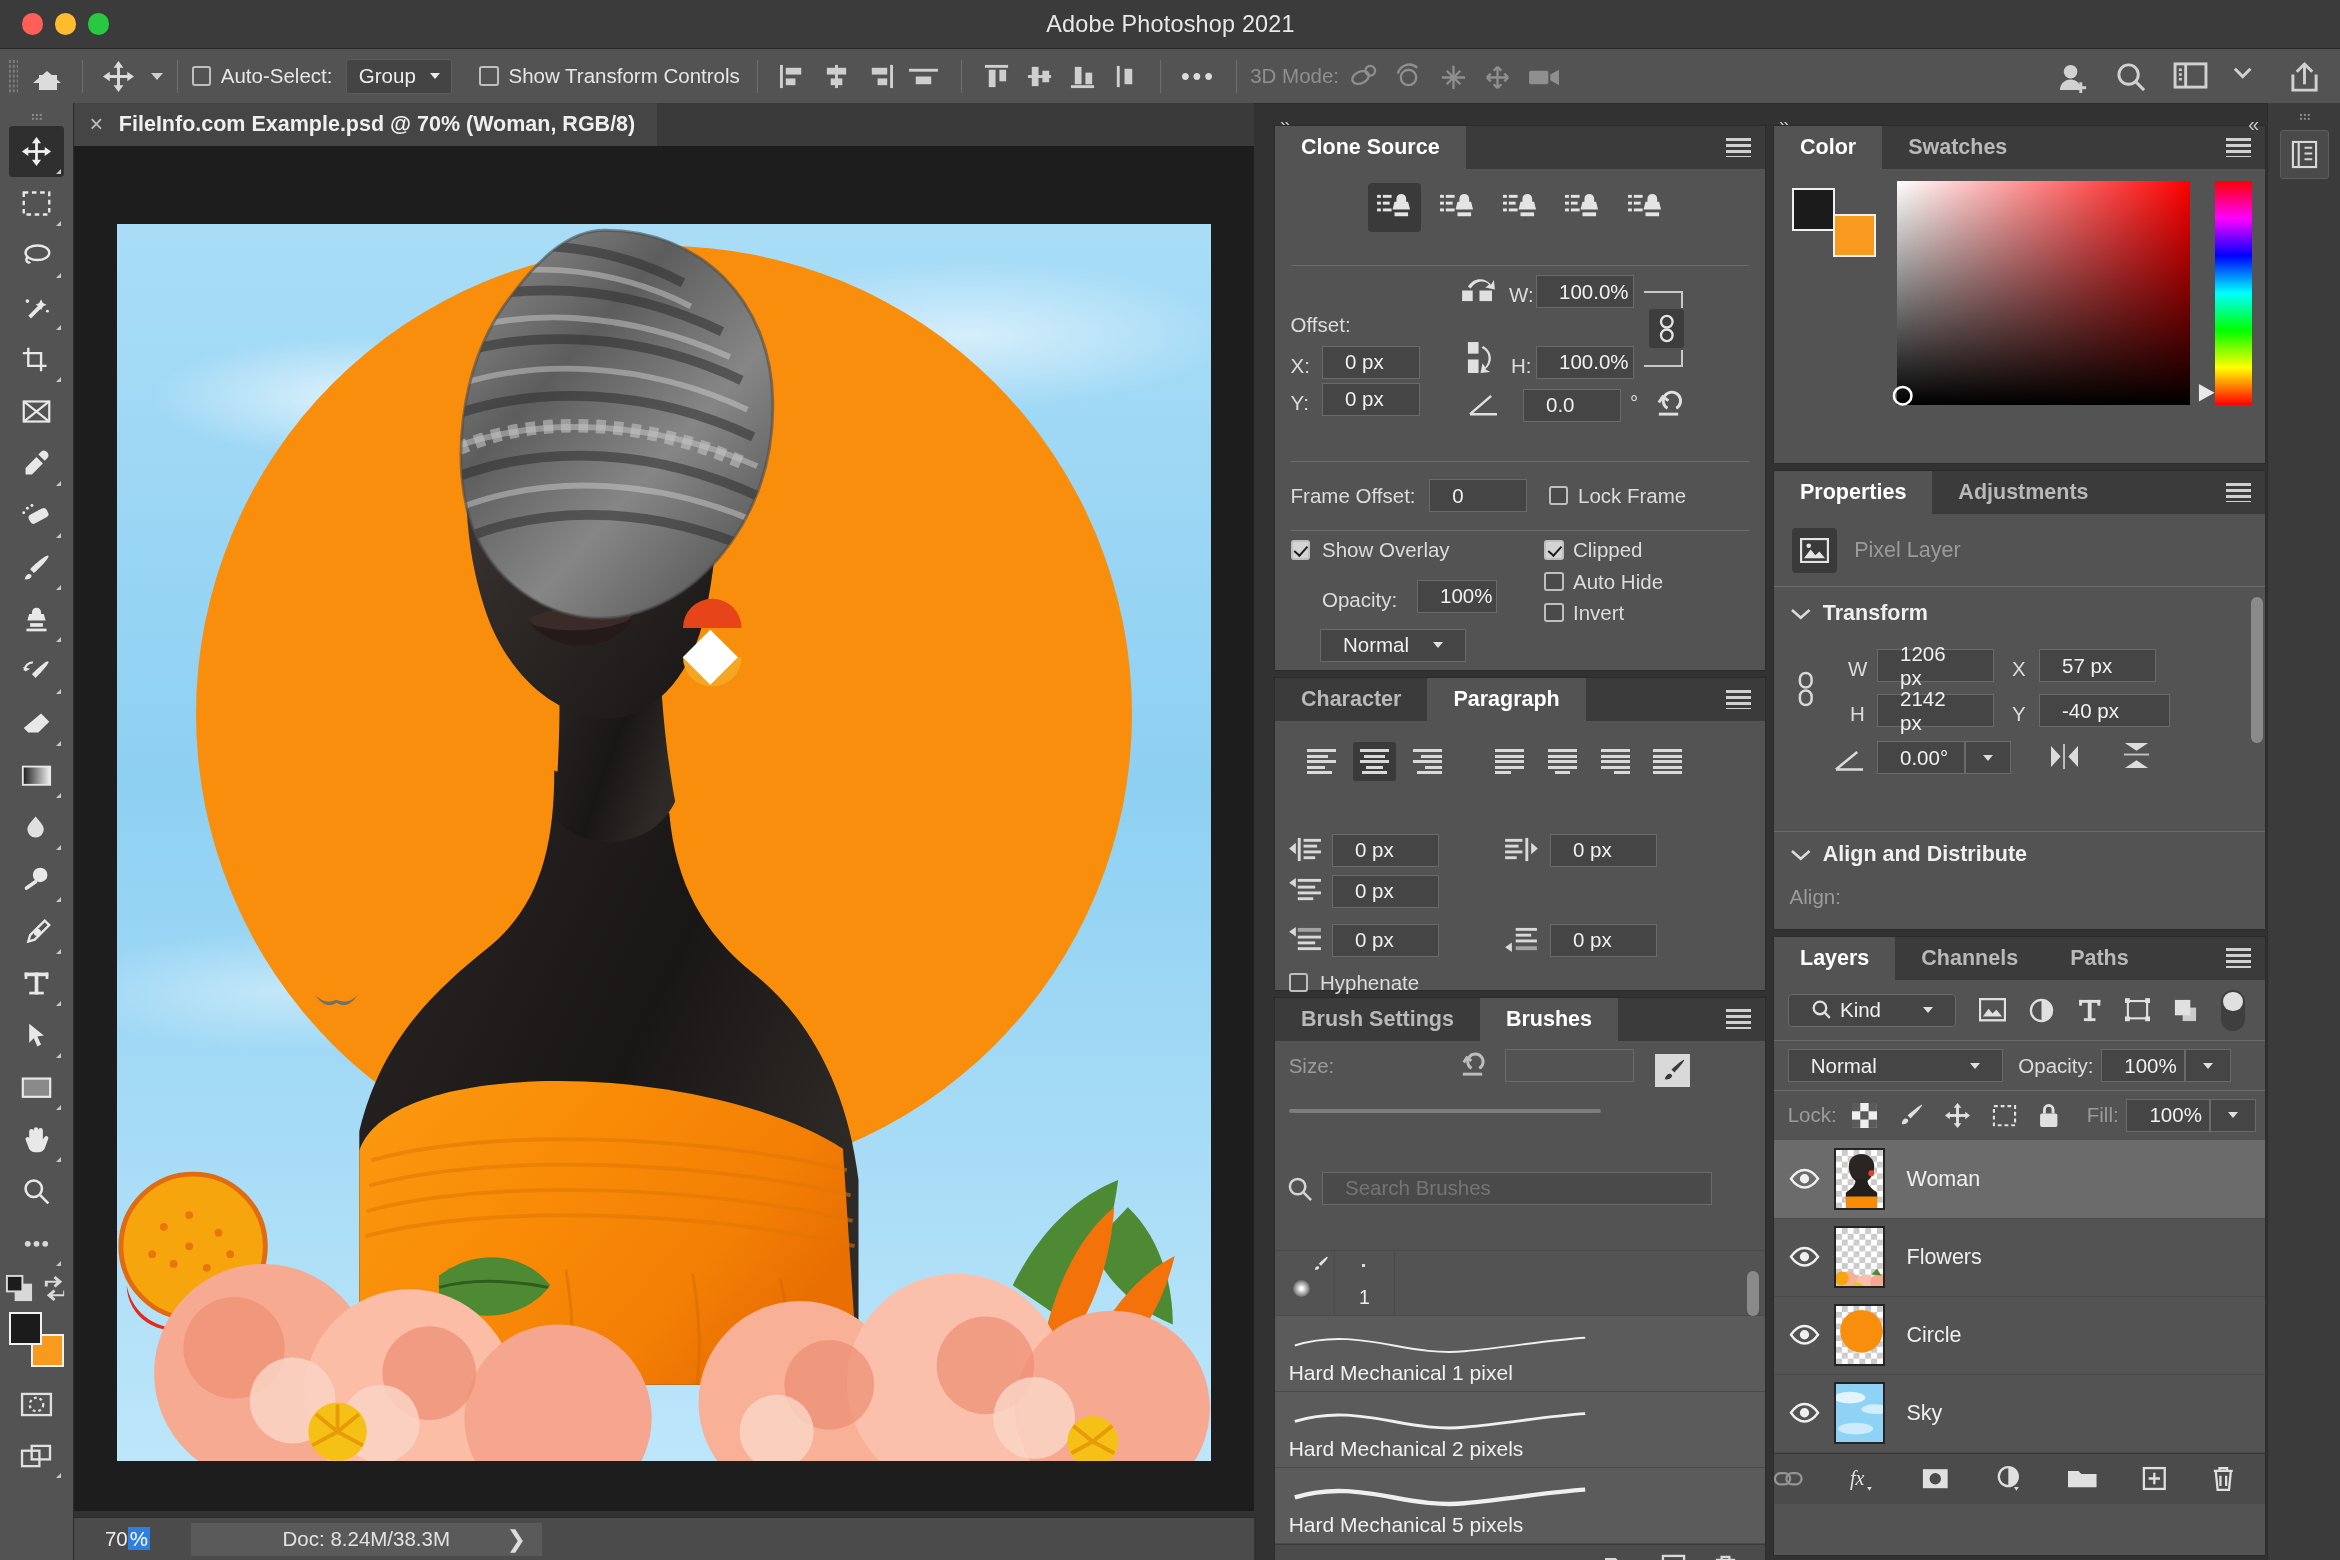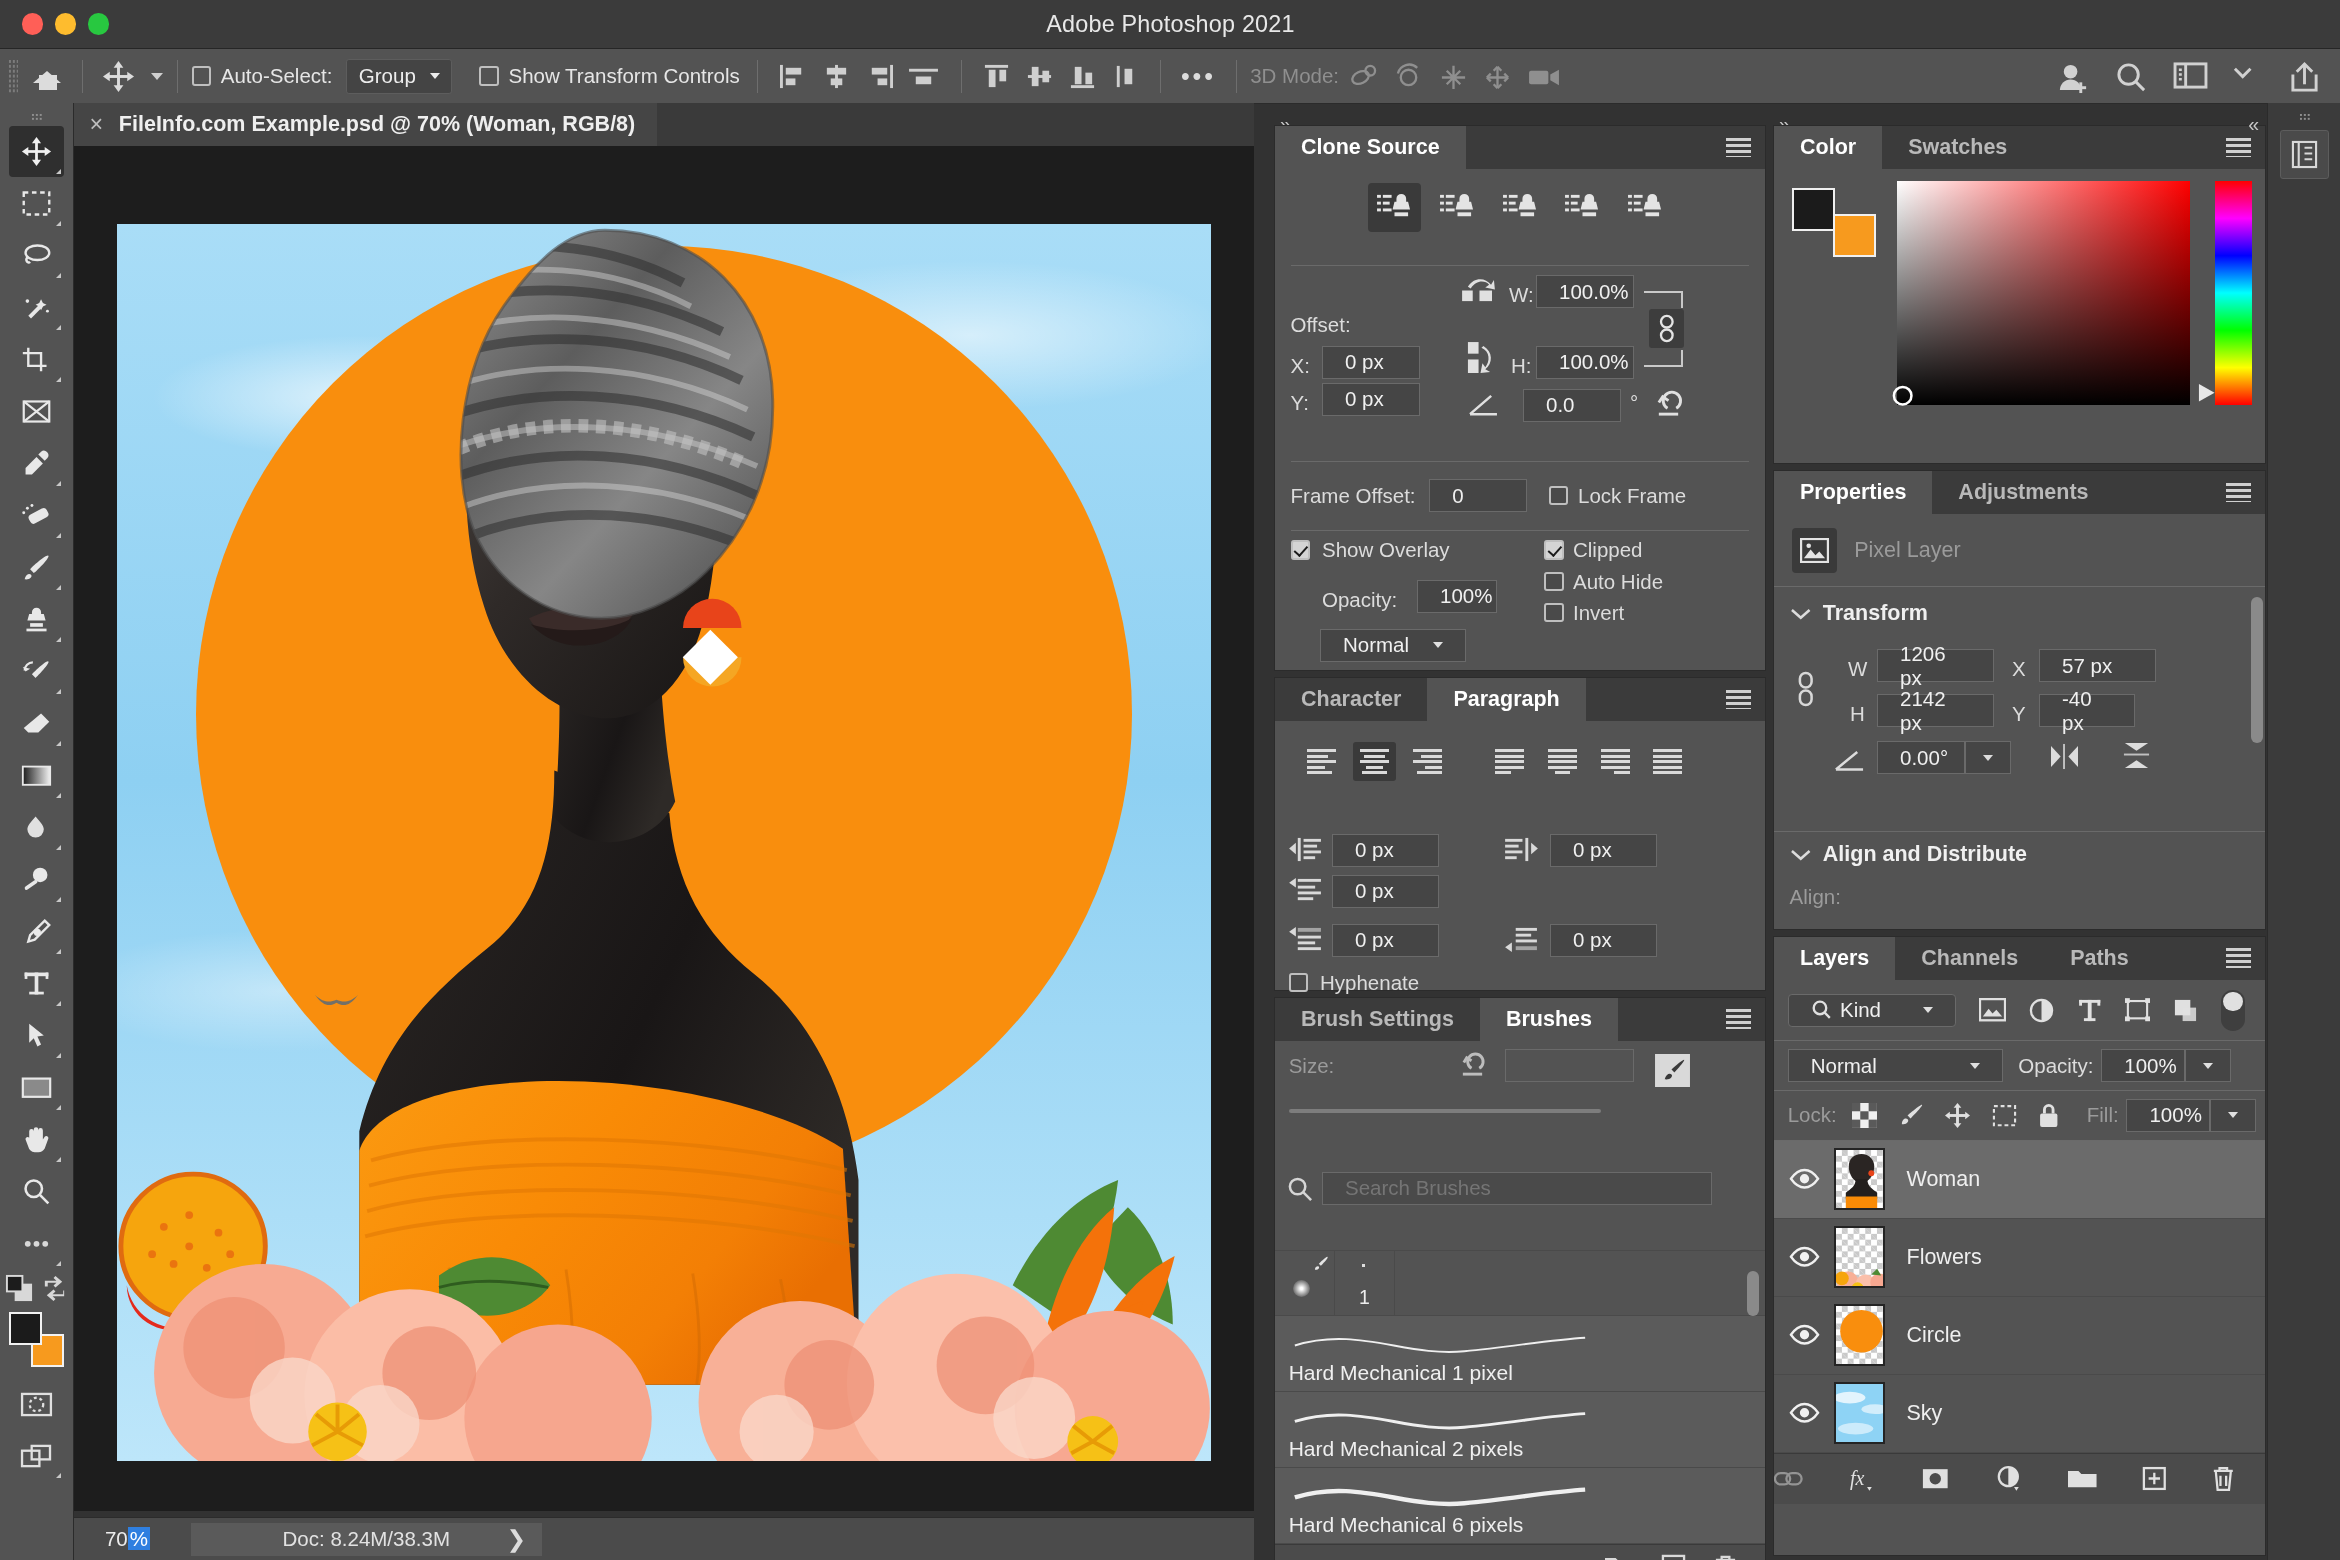--- a/index.html
+++ b/index.html
@@ -1100,21 +1100,21 @@
         <div class="brushrow">
           <svg width="302" height="39" viewBox="0 0 310 40">
               <path d="M6 22 C70 2 120 34 180 28 C230 23 270 16 304 14" stroke="#efefef" stroke-width="3" fill="none"></path>
             </svg>
           <span class="name">Hard Mechanical 2 pixels</span>
         </div>
         <div class="brushrow">
           <svg width="302" height="39" viewBox="0 0 310 40">
               <path d="M6 22 C70 2 120 34 180 28 C230 23 270 16 304 14" stroke="#efefef" stroke-width="4.5" fill="none"></path>
             </svg>
-          <span class="name">Hard Mechanical 6 pixels</span>
+          <span class="name">Hard Mechanical 5 pixels</span>
         </div>
         <div class="scrollthumb" style="right:5.9px;top:-45px;height:45px"></div>
       </div>
 
       <div class="bbar" style="justify-content:flex-start">
 
         <div style="flex:1"></div>
         <div style="display:flex;gap:27px;margin-right:27px">
           <div>
             <svg width="29" height="23.4" viewBox="0 0 30 24" fill="#d9d9d9">
@@ -1197,21 +1197,21 @@
             </svg></div>
 
         <span class="lbl" style="position:absolute;left:74px;top:70px">W</span>
         <div class="fld" style="position:absolute;left:103px;top:62px;width:117px">1206 px</div>
         <span class="lbl" style="position:absolute;left:238px;top:70px">X</span>
         <div class="fld" style="position:absolute;left:265px;top:62px;width:117px">57 px</div>
 
         <span class="lbl" style="position:absolute;left:76px;top:115px">H</span>
         <div class="fld" style="position:absolute;left:103px;top:107px;width:117px">2142 px</div>
         <span class="lbl" style="position:absolute;left:238px;top:115px">Y</span>
-        <div class="fld" style="position:absolute;left:265px;top:107px;width:96px">-40 px</div>
+        <div class="fld" style="position:absolute;left:265px;top:107px;width:131px">-40 px</div>
 
         <div style="position:absolute;left:60px;top:162px">
           <svg width="31" height="23.4" viewBox="0 0 32 24" fill="none" stroke="#dcdcdc" stroke-width="2.6">
               <path d="M2 21h28M2 21L24 3"></path>
             </svg></div>
         <div class="fld" style="position:absolute;left:103px;top:154px;width:88px">0.00°</div>
         <div class="fld" style="position:absolute;left:191px;top:154px;width:33px;justify-content:center">
           <span class="chev" style="margin-left:0;border-top-color:#dcdcdc;border-left-width:5.9px;border-right-width:5.9px;border-top-width:6.8px"></span>
         </div>
         <div style="position:absolute;left:275px;top:156px">

